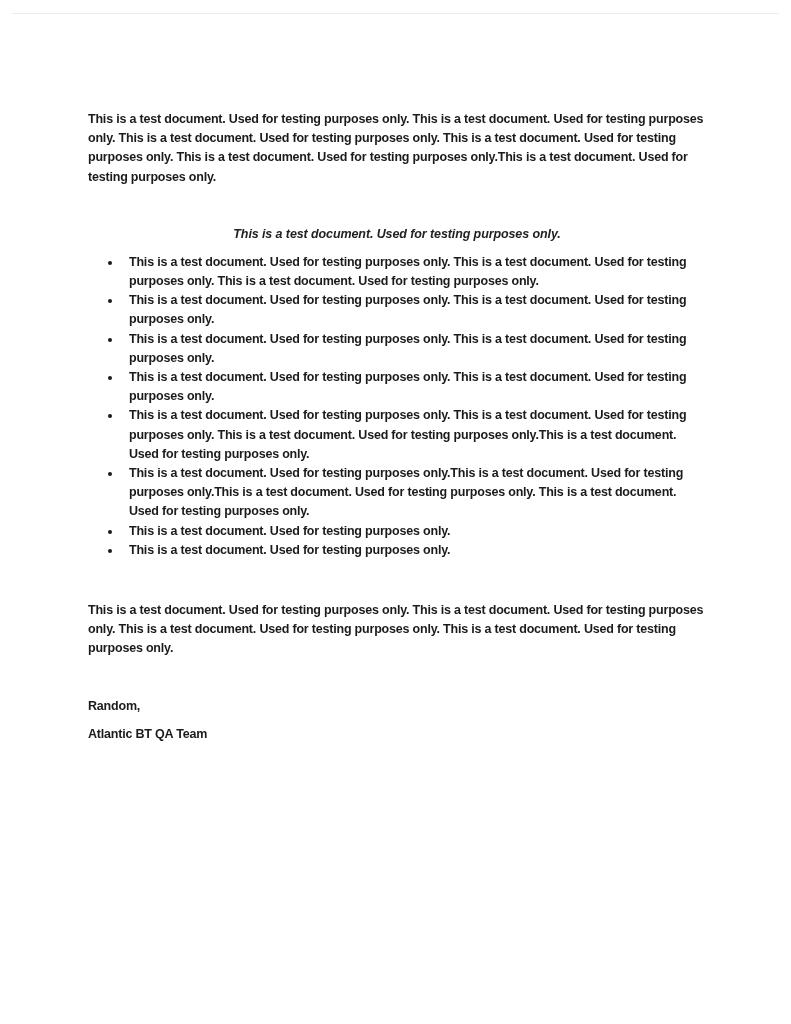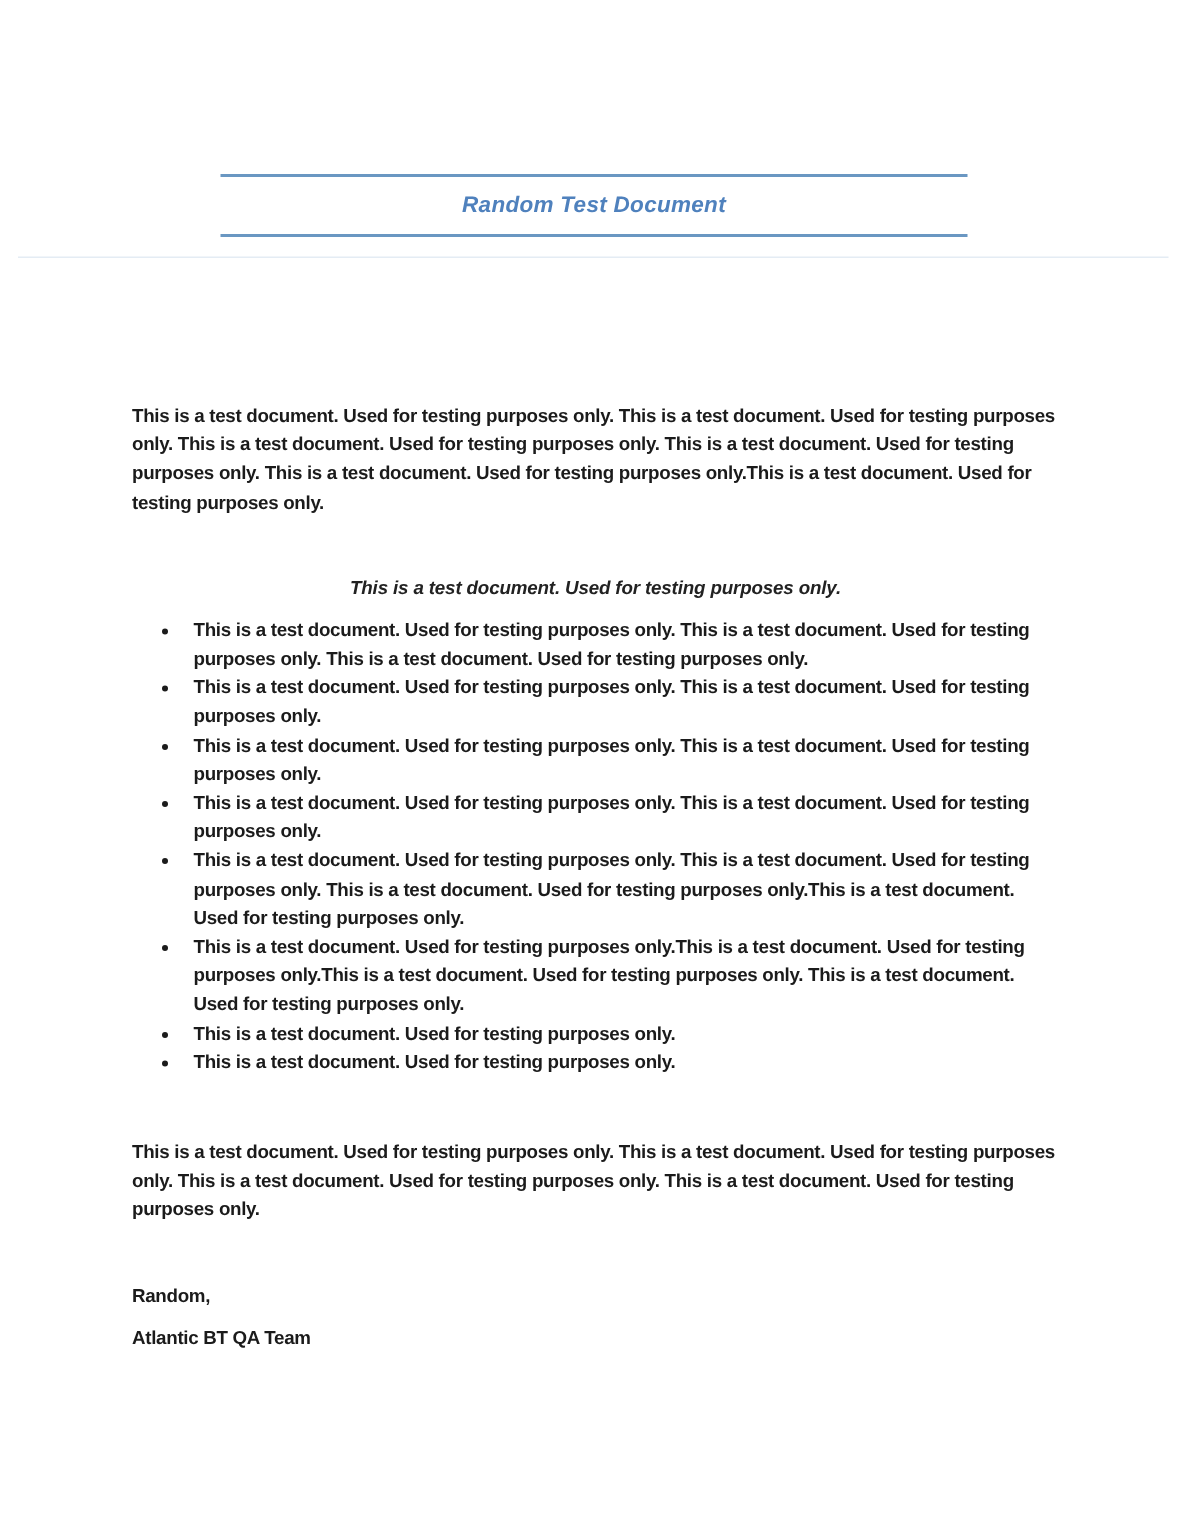--- a/index.html
+++ b/index.html
@@ -87,23 +87,20 @@
     font-weight: bold;
     line-height: 19px;
     letter-spacing: -0.2px;
   }
 </style>
 </head>
 <body>
 
 <div class="page">
 
-  <header class="title-block">
-    <h1 class="doc-title">Random Test Document</h1>
-  </header>
 
   <div class="ghost-rule"></div>
 
   <p class="para intro">This is a test document. Used for testing purposes only. This is a test document. Used for testing purposes only. This is a test document. Used for testing purposes only. This is a test document. Used for testing purposes only. This is a test document. Used for testing purposes only.This is a test document. Used for testing purposes only.</p>
 
   <p class="centered-line">This is a test document. Used for testing purposes only.</p>
 
   <ul class="bullet-list">
     <li>This is a test document. Used for testing purposes only. This is a test document. Used for testing purposes only. This is a test document. Used for testing purposes only.</li>
     <li>This is a test document. Used for testing purposes only. This is a test document. Used for testing purposes only.</li>

